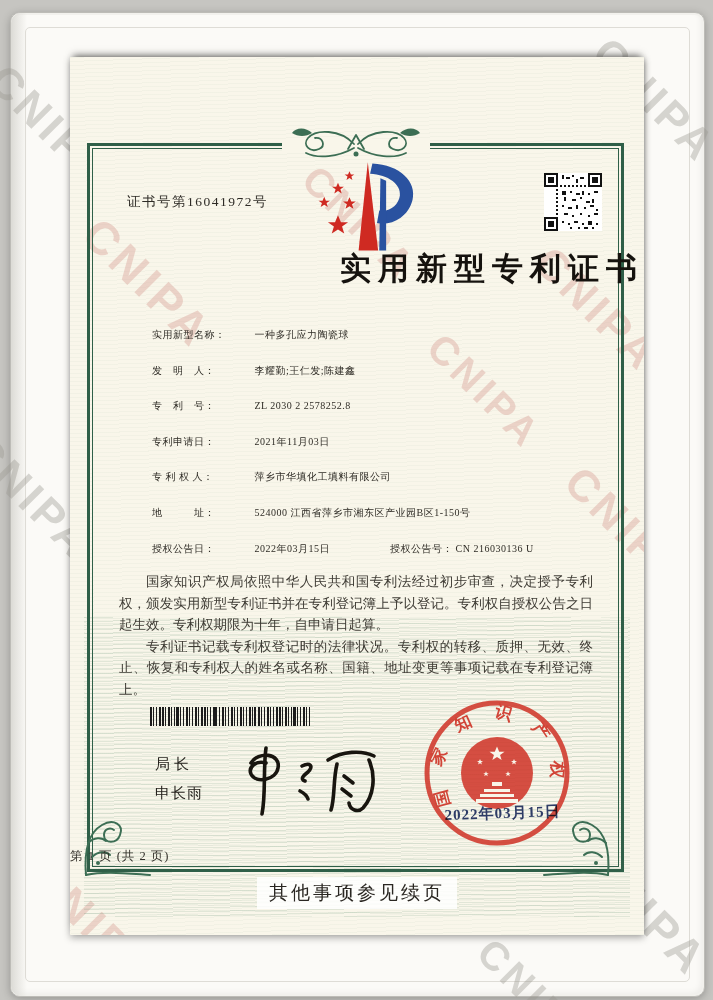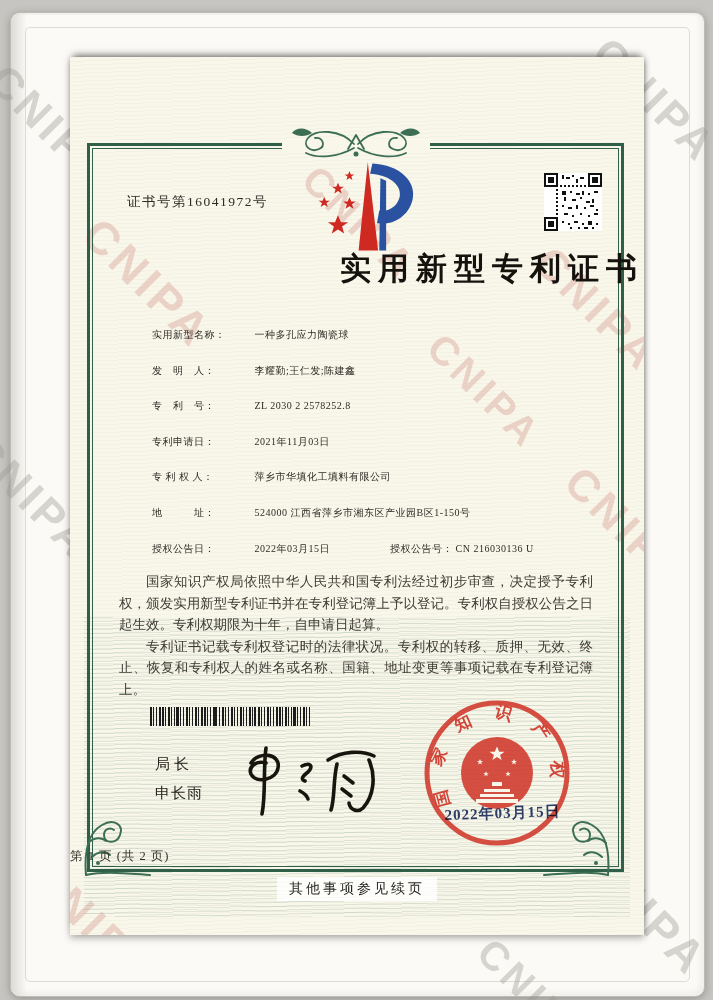--- a/index.html
+++ b/index.html
@@ -87,21 +87,21 @@
                transform:rotate(-2deg); mix-blend-mode:multiply; }
 
   .ornament-top { position:absolute; left:196px; top:66px; width:180px; height:42px; }
   .floral-left  { position:absolute; left:8px;  top:742px; width:80px; height:80px; }
   .floral-right { position:absolute; left:466px; top:742px; width:80px; height:80px; transform:scaleX(-1); }
 
   .page-info { position:absolute; left:0; top:791px; width:100%; text-align:left;
                font-size:12.5px; letter-spacing:1px; color:#33302a; }
   .footer-note { position:absolute; left:0; top:820px; width:100%; text-align:center; }
   .footer-note span { display:inline-block; background:rgba(255,255,255,.85); padding:3px 12px;
-               font-size:14px; letter-spacing:3px; color:#2a2722; }
+               font-size:19px; letter-spacing:3px; color:#2a2722; }
 </style>
 </head>
 <body>
 
 <div class="stage">
 
   <div class="mat"></div>
 
   <span class="wm wm-gray wm-g1">CNIPA</span>
   <span class="wm wm-gray wm-g2">CNIPA</span>

